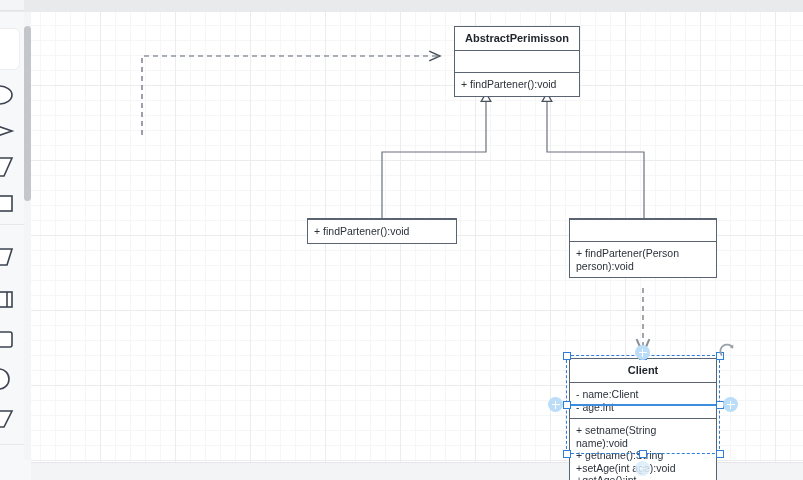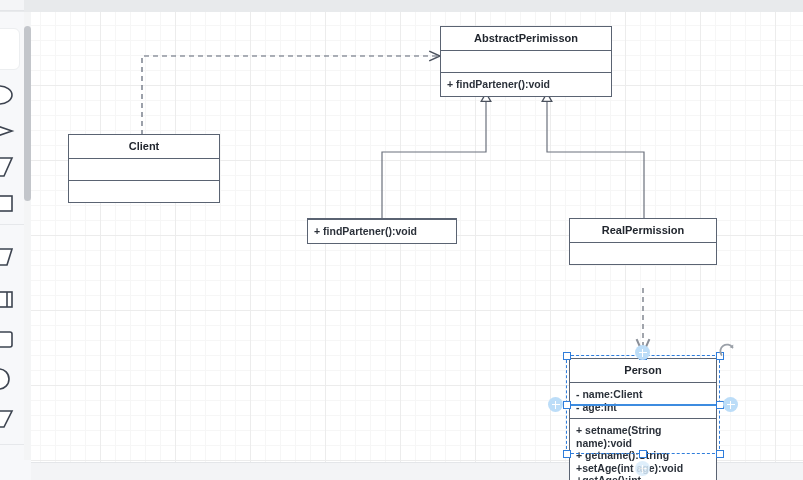--- a/index.html
+++ b/index.html
@@ -47,21 +47,21 @@
 
   
   .uml{position:absolute;background:#ffffff;border:1.3px solid #5a6372;box-sizing:border-box;}
   .uml .row{border-top:1.3px solid #5a6372;box-sizing:border-box;}
   .uml .title{
     font-size:11px;font-weight:bold;color:#21262e;text-align:center;
     padding:5px 4px 5px;line-height:13px;
   }
   .uml .cell{
     font-size:10.5px;color:#2b313a;line-height:12.5px;
-    padding:5px 6px 5px;white-space:pre-line;font-weight:bold;
+    padding:5px 6px 5px;white-space:pre-line;
   }
   .uml .cell.empty{height:22px;padding:0;}
 
   
   .sel-outline{
     position:absolute;border:1.3px dashed #2f7ddb;box-sizing:border-box;pointer-events:none;
   }
   .sel-edge{position:absolute;background:#3d8ce0;pointer-events:none;}
   .handle{
     position:absolute;width:8px;height:8px;background:#ffffff;
@@ -163,43 +163,38 @@
 
     <path d="M142,135 L142,56 L440,56" fill="none" stroke="#5a6372" stroke-width="1.2" stroke-dasharray="5,4" marker-end="url(#open-arrow)"></path>
 
     <path d="M382,218 L382,152 L486,152 L486,93" fill="none" stroke="#6b717c" stroke-width="1.2" marker-end="url(#hollow-tri)"></path>
 
     <path d="M644,218 L644,152 L547,152 L547,93" fill="none" stroke="#6b717c" stroke-width="1.2" marker-end="url(#hollow-tri)"></path>
 
     <path d="M643,288 L643,352" fill="none" stroke="#8a8f98" stroke-width="1.6" stroke-dasharray="5,4" marker-end="url(#open-arrow-dn)"></path>
   </svg>
 
-  <div class="uml" style="left:440px;top:26px;width:172px;">
+  <div class="uml" style="left:454px;top:26px;width:126px;">
     <div class="title">AbstractPerimisson</div>
     <div class="row cell empty"></div>
     <div class="row cell">+ findPartener():void</div>
   </div>
 
-  <div class="uml" style="left:68px;top:134px;width:152px;">
-    <div class="title">Client</div>
-    <div class="row cell empty"></div>
-    <div class="row cell empty"></div>
-  </div>
 
   <div class="uml" style="left:307px;top:218px;width:150px;">
     <div class="row cell">+ findPartener():void</div>
   </div>
 
   <div class="uml" style="left:569px;top:218px;width:148px;">
-    <div class="title">RealPermission</div>
     <div class="row cell empty"></div>
+    <div class="row cell">+ findPartener(Person person):void</div>
   </div>
 
   <div class="uml" style="left:569px;top:358px;width:148px;">
-    <div class="title">Person</div>
+    <div class="title">Client</div>
     <div class="row cell">- name:Client
 - age:int</div>
     <div class="row cell">+ setname(String name):void
 + getname():String
 +setAge(int age):void
 +getAge():int</div>
   </div>
 
   <div class="sel-outline" style="left:566px;top:355px;width:154px;height:99px;"></div>
   <div class="sel-edge" style="left:566px;top:404px;width:154px;height:1.6px;"></div>

